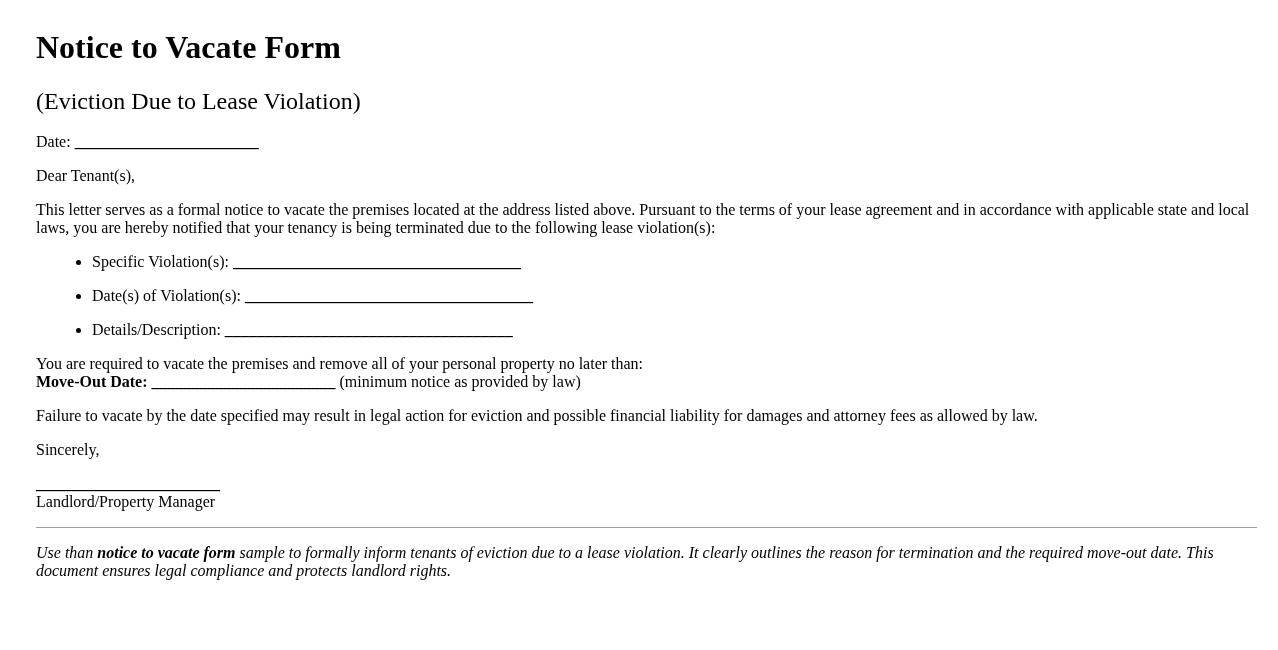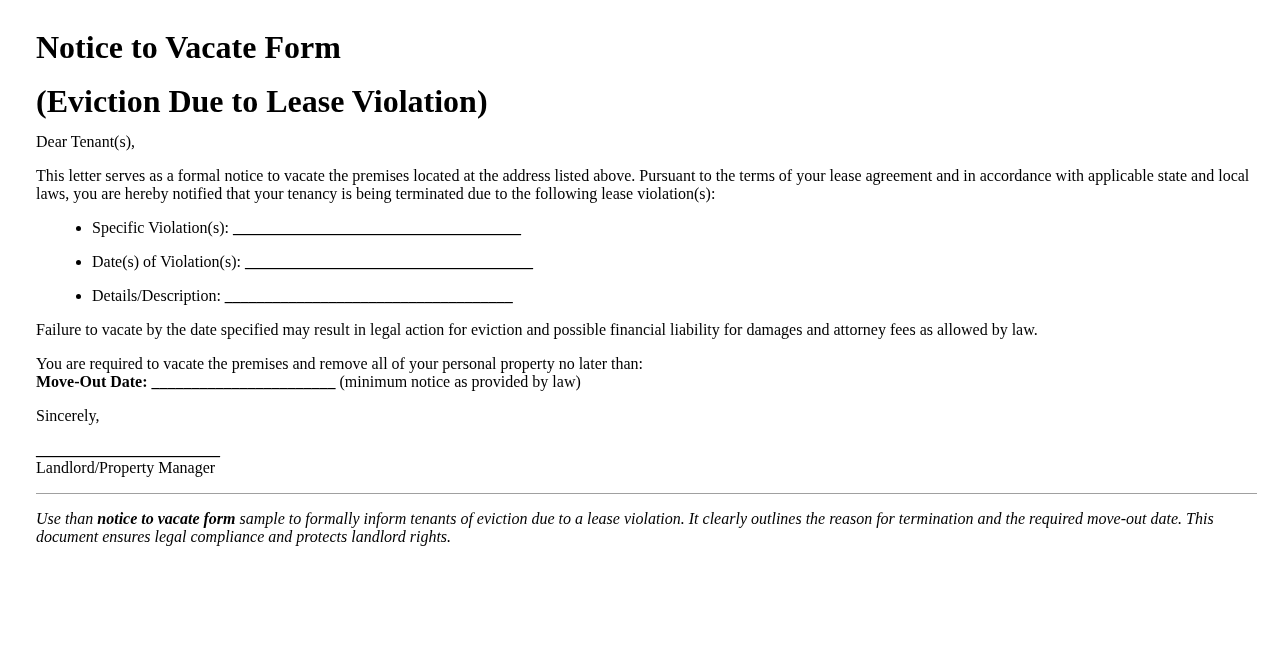--- a/index.html
+++ b/index.html
@@ -3,36 +3,40 @@
 <meta charset="utf-8">
 <style>
   html, body { margin: 0; padding: 0; background: #ffffff; }
   body {
     width: 1278px; height: 650px; overflow: hidden;
     font-family: "Liberation Serif", "DejaVu Serif", serif;
     font-size: 16px; line-height: 18px; color: #000;
   }
   .page { padding: 10px 28px 0 36px; }
   h1 { font-size: 32px; line-height: 37px; font-weight: bold; margin: 19px 0 21px 0; }
-  h2 { font-size: 32px; line-height: 28px; font-weight: bold; margin: 0 0 18px 0; }
+  h2 { font-size: 24px; line-height: 28px; font-weight: normal; margin: 0 0 18px 0; }
   p { margin: 0 0 16px 0; }
   .blank { font-weight: bold; letter-spacing: 0; white-space: pre; }
   ul { margin: 0 0 16px 0; padding-left: 40px; list-style: disc; }
   li { margin: 16px; }
   hr { border: none; border-top: 1px solid #a0a0a0; margin: 8px 0 16px 0; width: 1221px; }
   .footer-note { font-style: italic; }
   .footer-note b { font-weight: bold; }
 </style>
 </head>
 <body>
 
 <div class="page">
   <h1>Notice to Vacate Form</h1>
   <h2>(Eviction Due to Lease Violation)</h2>
 
+  <p>
+    <span>Date:</span>
+    <span class="blank">_______________________</span>
+  </p>
 
 
   <p>Dear Tenant(s),</p>
 
   <p>This letter serves as a formal notice to vacate the premises located at the address listed above. Pursuant to the terms of your lease agreement and in accordance with applicable state and local laws, you are hereby notified that your tenancy is being terminated due to the following lease violation(s):</p>
 
   <ul>
     <li>
       <span>Specific Violation(s):</span>
       <span class="blank">____________________________________</span>
@@ -40,28 +44,28 @@
     <li>
       <span>Date(s) of Violation(s):</span>
       <span class="blank">____________________________________</span>
     </li>
     <li>
       <span>Details/Description:</span>
       <span class="blank">____________________________________</span>
     </li>
   </ul>
 
-  <p>Failure to vacate by the date specified may result in legal action for eviction and possible financial liability for damages and attorney fees as allowed by law.</p>
-
   <p>
     <span>You are required to vacate the premises and remove all of your personal property no later than:</span><br>
     <b>Move-Out Date:</b>
     <span class="blank">_______________________</span>
     <span>(minimum notice as provided by law)</span>
   </p>
+
+  <p>Failure to vacate by the date specified may result in legal action for eviction and possible financial liability for damages and attorney fees as allowed by law.</p>
 
 
   <p>Sincerely,</p>
 
   <p>
     <span class="blank">_______________________</span><br>
     <span>Landlord/Property Manager</span>
   </p>
 
   <hr>

